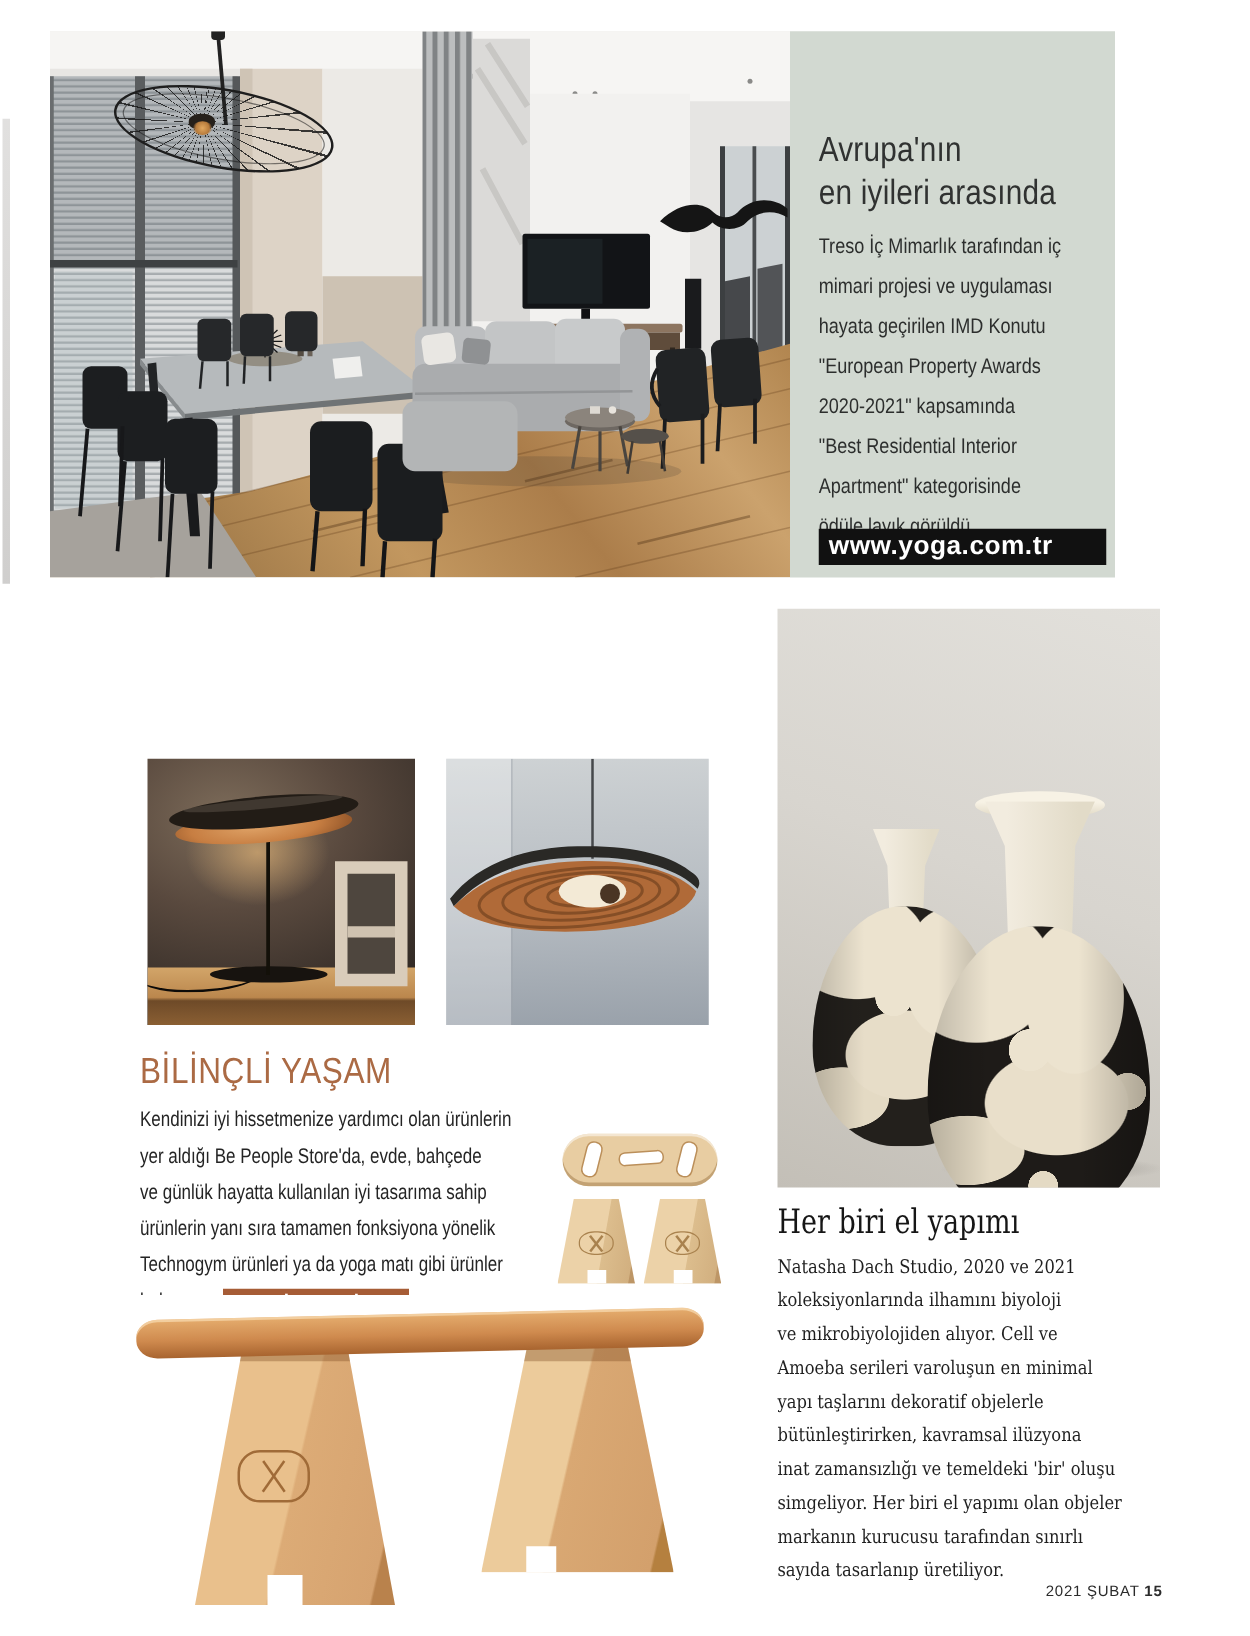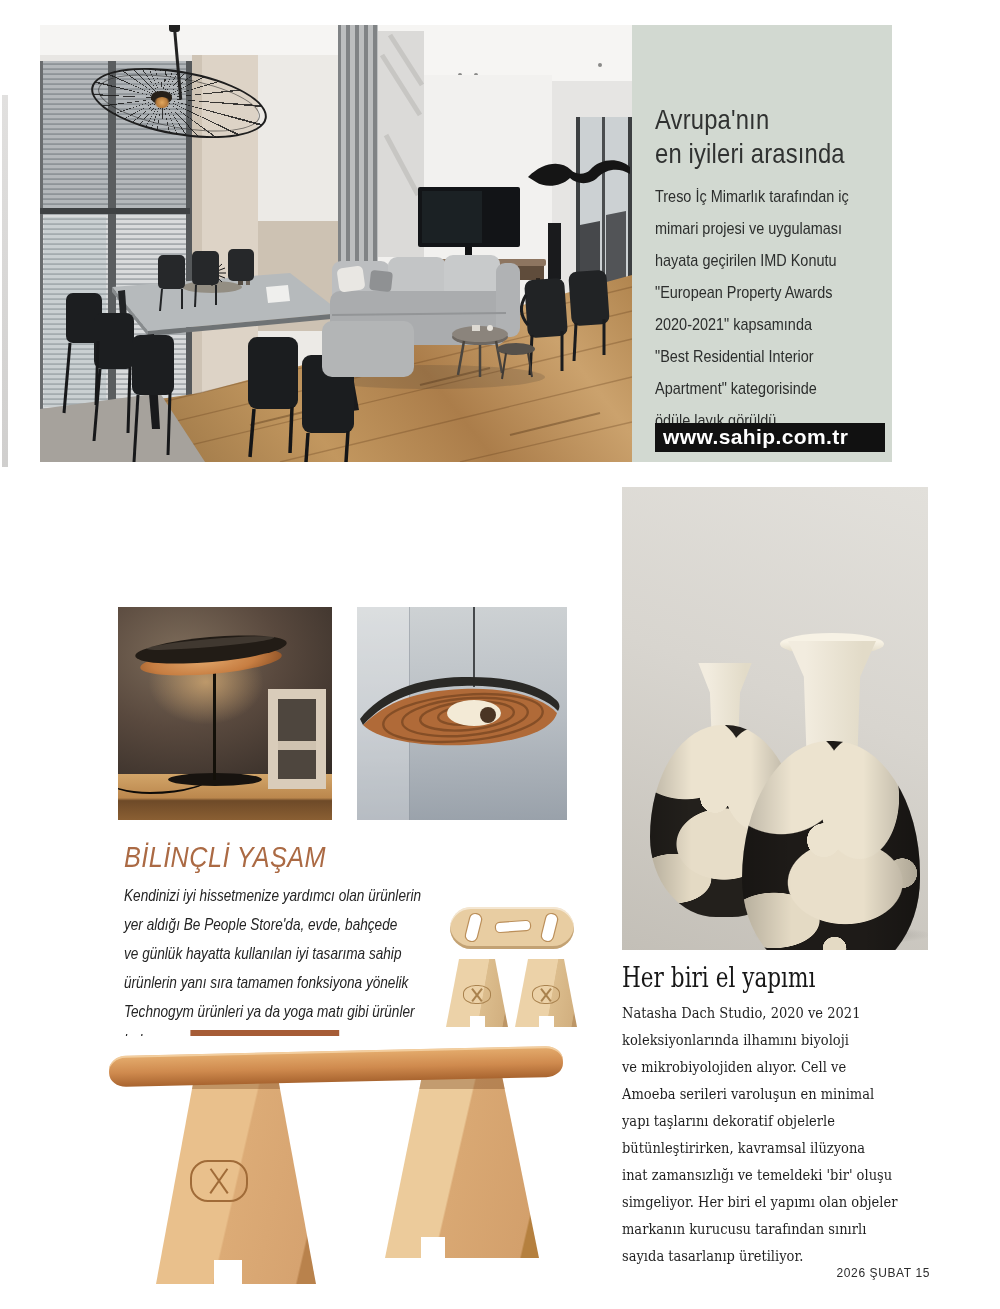--- a/index.html
+++ b/index.html
@@ -63,21 +63,21 @@
   .l1-cable{position:absolute;left:-10px;bottom:26px;width:105px;height:34px;border-bottom:2.5px solid #0c0a08;border-radius:0 0 60% 40%;}
 
   .lamp2{left:357px;top:607px;width:210px;height:213px;overflow:hidden;
      background:linear-gradient(178deg,#ced2d4 0%,#b6bcc2 55%,#99a1aa 100%);}
   .lamp2::before{content:"";position:absolute;left:0;top:0;width:52px;height:100%;
      background:rgba(255,255,255,.28);border-right:1px solid rgba(110,120,130,.45);}
   .l2-cord{position:absolute;left:116px;top:0;width:2px;height:80px;background:#45484b;}
   .l2-svg{position:absolute;left:0;top:66px;width:210px;height:100px;}
 
   
-  .sec-bepeople{left:124px;top:841px;width:340px;font-style:italic;}
+  .sec-bepeople{left:112px;top:841px;width:340px;}
   .bp-h{margin:0;font-weight:normal;font-size:29px;line-height:32px;color:#ab6a44;letter-spacing:.5px;}
   .bp-p{margin:8px 0 0;font-size:17px;line-height:29px;color:#242424;white-space:pre-line;}
   .bp-p .urlbar{font-size:19px;line-height:23px;vertical-align:-3px;}
 
   
   .flatpack{left:437px;top:901px;width:148px;height:132px;background:#fff;}
   .fp-top{position:absolute;left:13px;top:6px;width:124px;height:42px;background:#e8cda2;border-radius:21px;
      box-shadow:inset 0 -3px 0 rgba(150,110,60,.45), inset 0 2px 0 rgba(255,255,255,.5);}
   .fp-slot{position:absolute;width:11px;height:27px;background:#fff;border-radius:5px;box-shadow:0 0 0 1.2px #bb8f5a;}
   .fp-slot.a{left:18px;top:7px;transform:rotate(14deg);}
@@ -147,21 +147,21 @@
   .v-shadow{position:absolute;left:130px;top:438px;width:180px;height:20px;border-radius:50%;
      background:radial-gradient(closest-side,rgba(45,42,38,.30),transparent);}
 
   
   .sec-natasha{left:622px;top:962px;width:306px;font-family:"DejaVu Serif",serif;}
   .nt-h{margin:0;font-weight:normal;font-size:27px;line-height:32px;color:#161616;}
   .nt-p{margin:6px 0 0;font-size:15px;line-height:27px;color:#1f1f1f;white-space:pre-line;}
 
   
   .footer{left:700px;top:1266px;width:230px;text-align:right;font-size:12px;letter-spacing:.6px;color:#2b2b2b;}
-  .footer b{font-weight:normal;}
+  .footer b{font-weight:bold;}
 
   .scan-strip{left:2px;top:95px;width:6px;height:372px;background:linear-gradient(180deg,#c9c7c5,#a9a7a5);opacity:.55;}
 </style>
 </head>
 <body>
 
 <div class="page">
 
   <figure class="abs hero-photo">
     <svg class="scene" viewBox="0 0 592 437" preserveAspectRatio="none">
@@ -358,21 +358,21 @@
 en iyileri arasında</h1>
       <p class="panel-body">Treso İç Mimarlık tarafından iç
 mimari projesi ve uygulaması
 hayata geçirilen IMD Konutu
 "European Property Awards
 2020-2021" kapsamında
 "Best Residential Interior
 Apartment" kategorisinde
 ödüle layık görüldü.</p>
     </div>
-    <div class="urlbar panel-url">www.sahip.com.tr</div>
+    <div class="urlbar panel-url">www.yoga.com.tr</div>
   </aside>
 
 
   <figure class="abs lamp1">
     <div class="l1-glow"></div>
     <div class="l1-table"></div>
     <div class="l1-frame"></div>
     <div class="l1-cable"></div>
     <div class="l1-base"></div>
     <div class="l1-stem"></div>
@@ -454,18 +454,18 @@
 Amoeba serileri varoluşun en minimal
 yapı taşlarını dekoratif objelerle
 bütünleştirirken, kavramsal ilüzyona
 inat zamansızlığı ve temeldeki 'bir' oluşu
 simgeliyor. Her biri el yapımı olan objeler
 markanın kurucusu tarafından sınırlı
 sayıda tasarlanıp üretiliyor.</p>
   </section>
 
   <footer class="abs footer">
-    <span>2026 ŞUBAT</span>
+    <span>2021 ŞUBAT</span>
     <b>15</b>
   </footer>
 
   <div class="abs scan-strip"></div>
 </div>
 
 </body></html>

